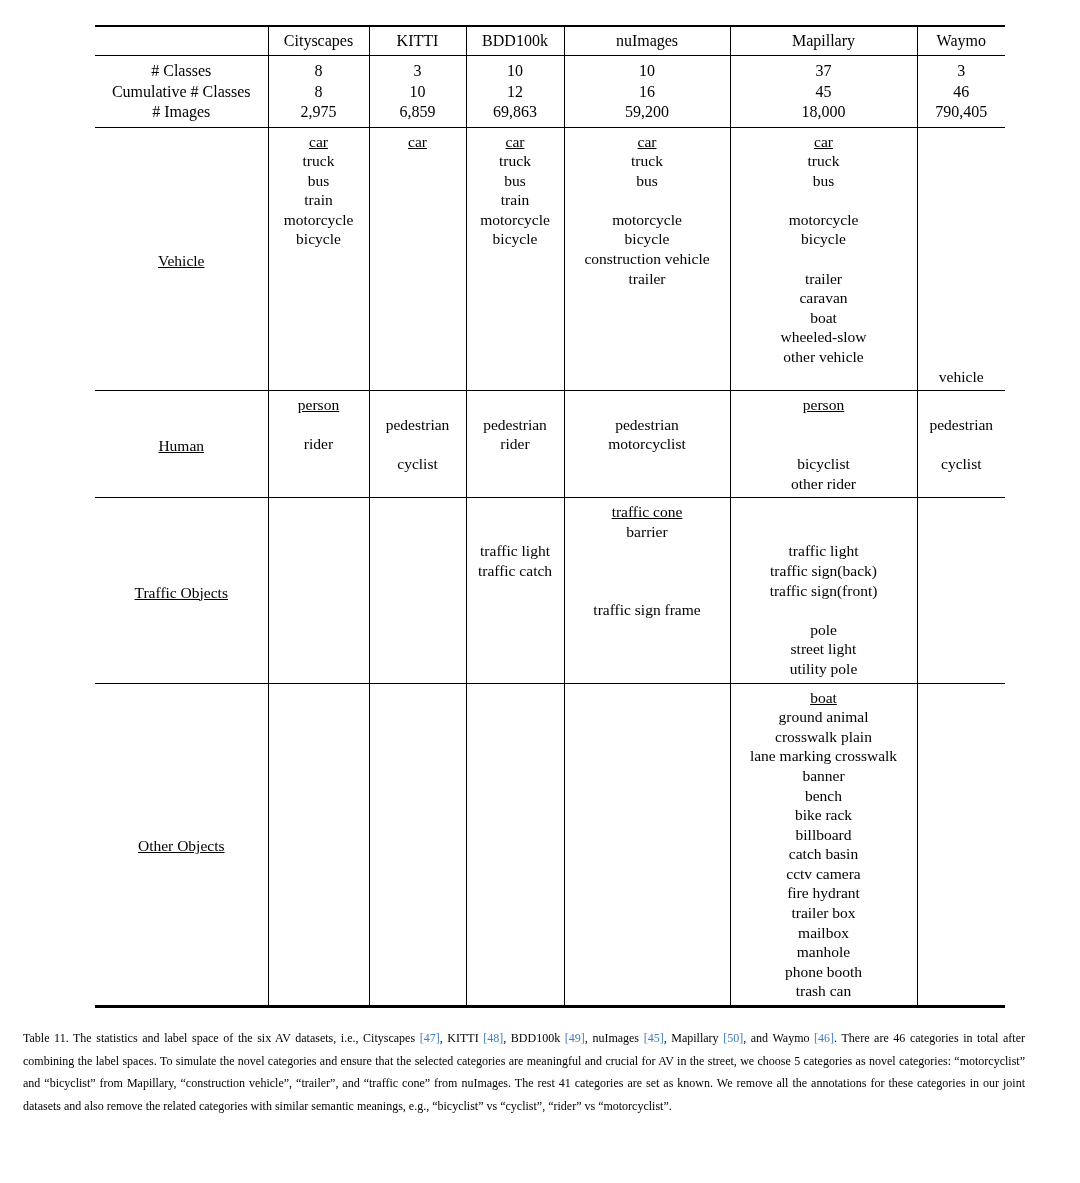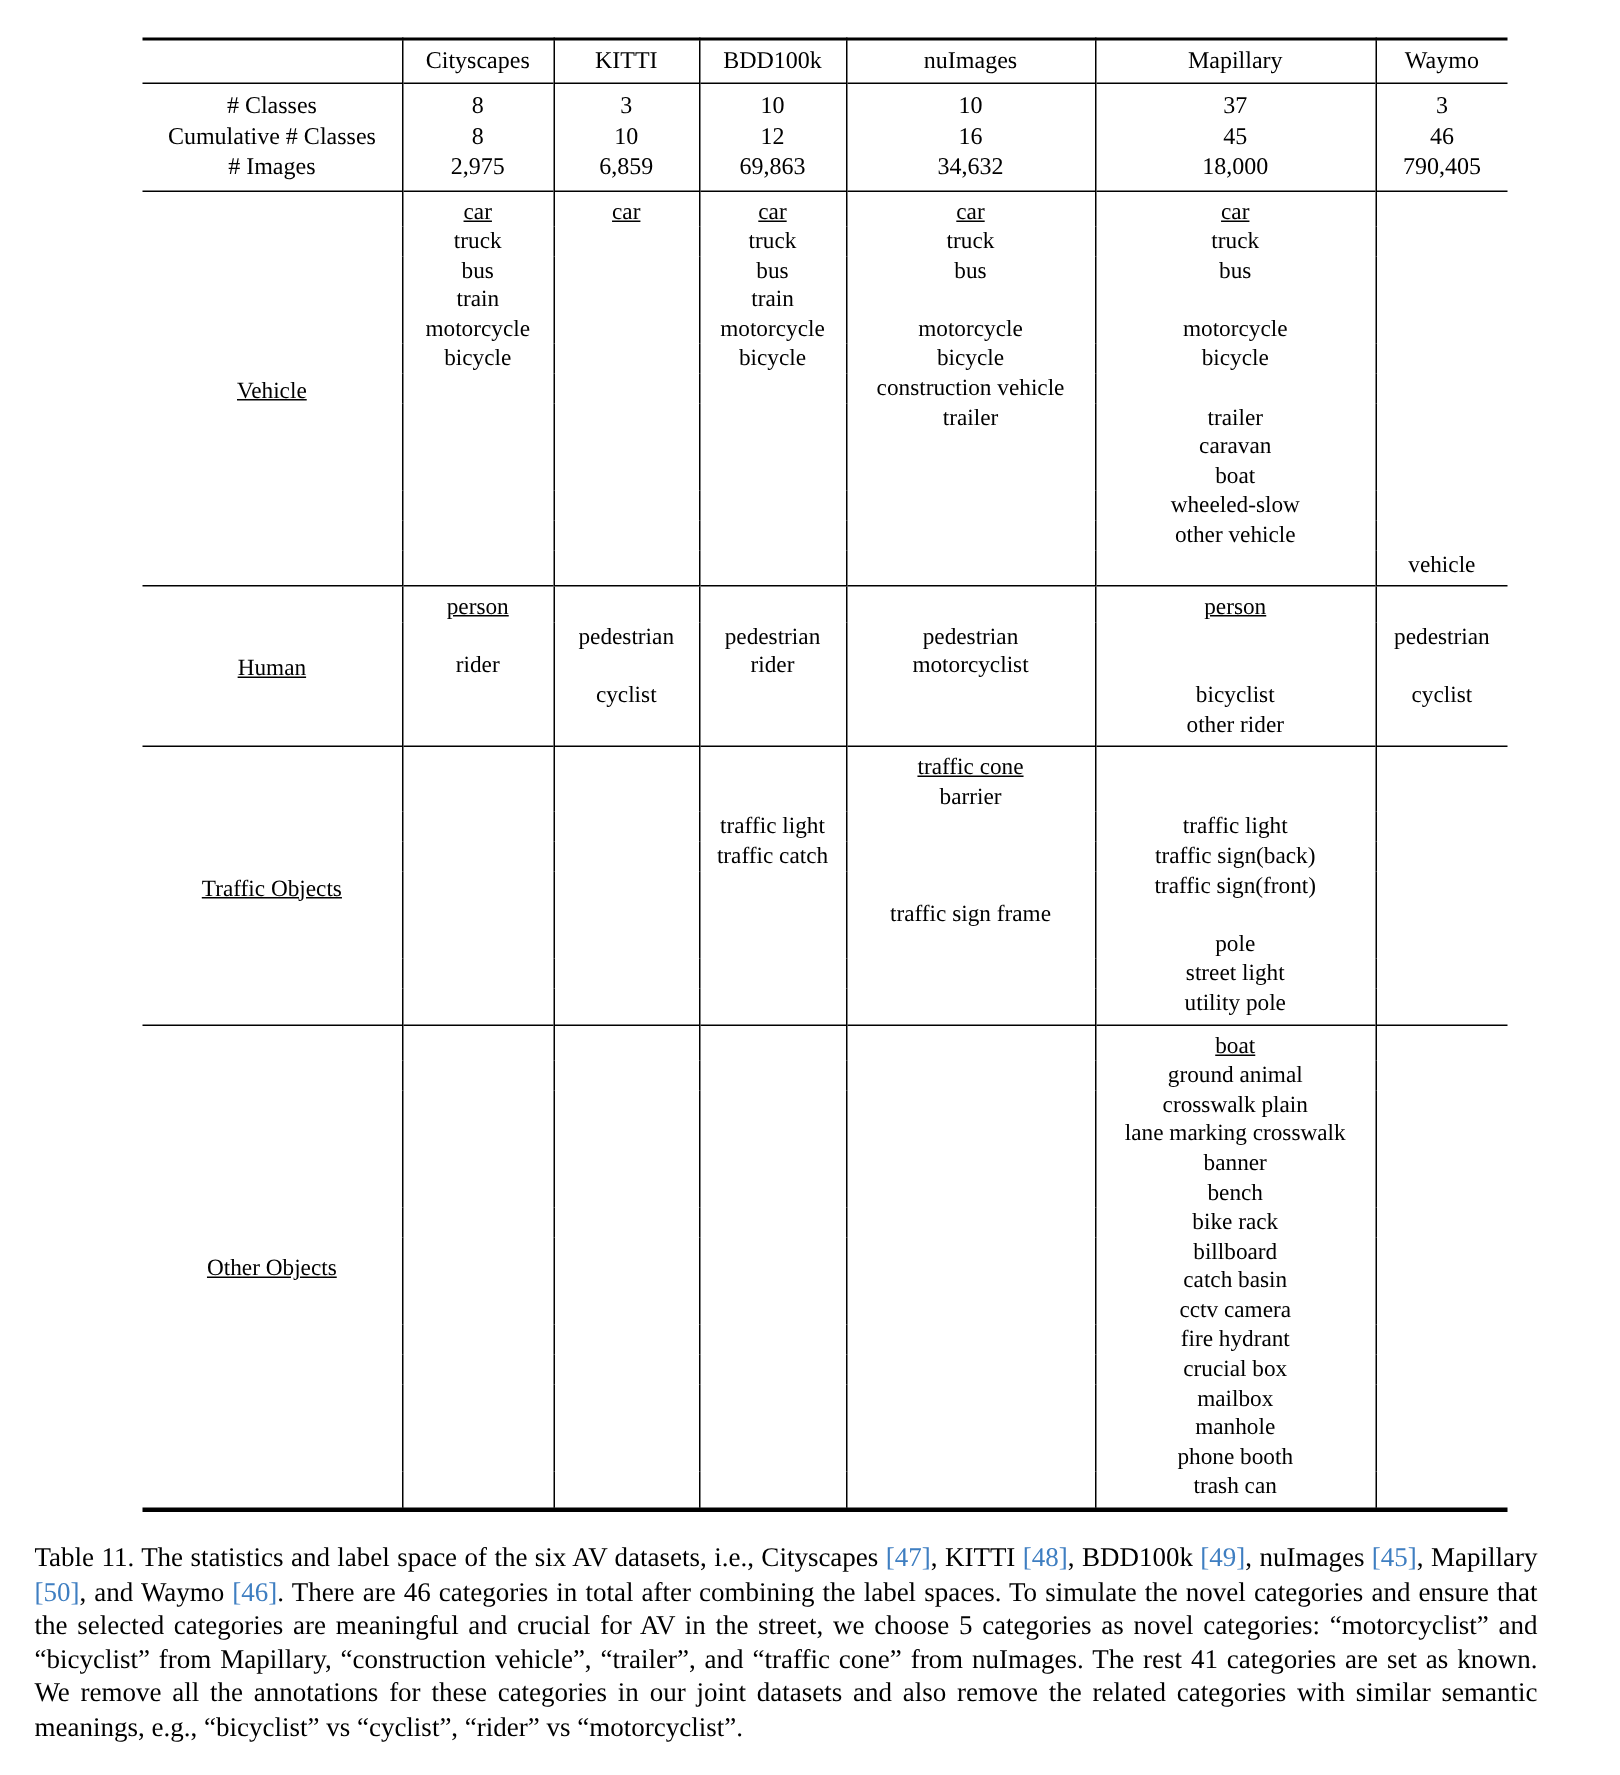--- a/index.html
+++ b/index.html
@@ -39,21 +39,21 @@
 
   tbody.section td { font-size: 15.5px; height: 19.6px; line-height: 19.6px; }
   tbody.section tr:first-child td { padding-top: 4px; text-decoration: underline; }
   tbody.section tr:last-child td  { padding-bottom: 4px; }
   td.section-label { vertical-align: middle; }
 
   .vline { border-left: 1px solid var(--rule); }
 
   p.caption {
     margin: 19px 23px 0 23px;
-    font-size: 18px;
+    font-size: 12px;
     line-height: 22.6px;
     text-align: justify;
   }
   .cite { text-decoration: none; }
 </style>
 </head>
 <body>
 
 <div class="page">
   <table class="dataset-table">
@@ -94,21 +94,21 @@
           <td class="vline">12</td>
           <td class="vline">16</td>
           <td class="vline">45</td>
           <td class="vline">46</td>
         </tr>
         <tr>
           <td># Images</td>
           <td class="vline">2,975</td>
           <td class="vline">6,859</td>
           <td class="vline">69,863</td>
-          <td class="vline">34,632</td>
+          <td class="vline">59,200</td>
           <td class="vline">18,000</td>
           <td class="vline">790,405</td>
         </tr>
       </tbody>
   <tbody class="section block">
         <tr>
           <td rowspan="13" class="section-label">Vehicle</td>
           <td class="vline">car</td>
           <td class="vline">car</td>
           <td class="vline">car</td>
@@ -419,21 +419,21 @@
           <td class="vline"></td>
           <td class="vline"></td>
           <td class="vline">fire hydrant</td>
           <td class="vline"></td>
         </tr>
         <tr>
           <td class="vline"></td>
           <td class="vline"></td>
           <td class="vline"></td>
           <td class="vline"></td>
-          <td class="vline">crucial box</td>
+          <td class="vline">trailer box</td>
           <td class="vline"></td>
         </tr>
         <tr>
           <td class="vline"></td>
           <td class="vline"></td>
           <td class="vline"></td>
           <td class="vline"></td>
           <td class="vline">mailbox</td>
           <td class="vline"></td>
         </tr>

